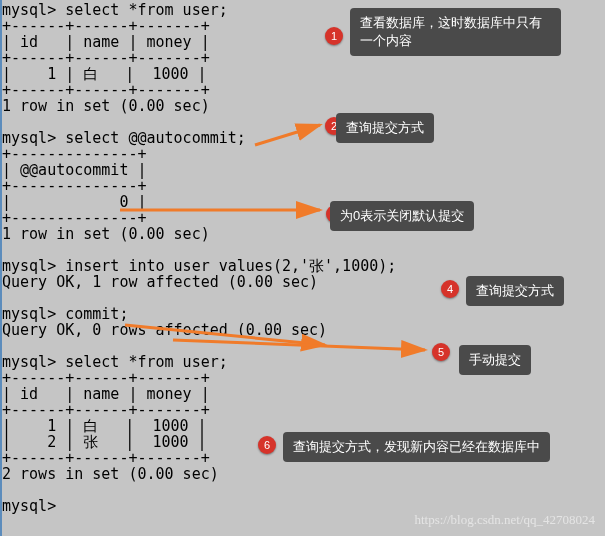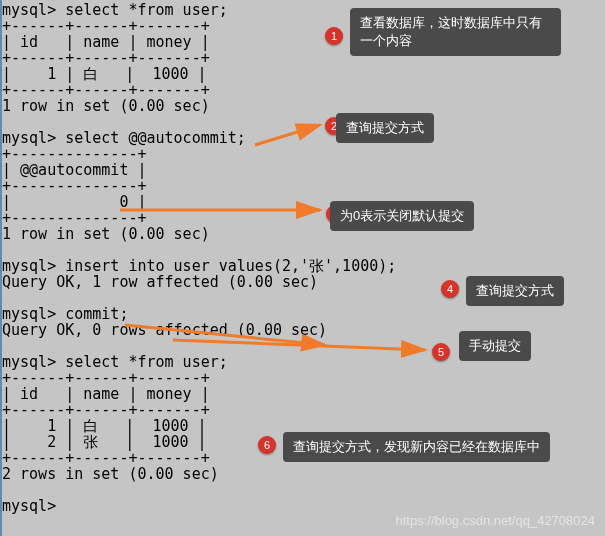--- a/index.html
+++ b/index.html
@@ -46,21 +46,21 @@
       font-family: sans-serif;
       font-size: 11px;
       text-align: center;
       line-height: 18px;
       box-shadow: 0 1px 2px rgba(0,0,0,0.4);
     }
     .watermark {
       position: absolute;
       right: 10px; bottom: 8px;
       color: #e8e8e8;
-      font-family: Liberation Sans, sans-serif;
+      font-family: Liberation Serif, serif;
       font-size: 13px;
       opacity: 0.9;
     }
     svg.arrows {
       position: absolute;
       left: 0; top: 0;
       width: 605px; height: 536px;
       pointer-events: none;
     }
   </style>
@@ -120,18 +120,18 @@
 <div class="badge" style="left:325px; top:117px">2</div>
 <div class="callout" style="left:336px; top:113px">查询提交方式</div>
 
 <div class="badge" style="left:326px; top:205px">3</div>
 <div class="callout" style="left:330px; top:201px">为0表示关闭默认提交</div>
 
 <div class="badge" style="left:441px; top:280px">4</div>
 <div class="callout" style="left:466px; top:276px">查询提交方式</div>
 
 <div class="badge" style="left:432px; top:343px">5</div>
-<div class="callout" style="left:459px; top:331px">手动提交</div>
+<div class="callout" style="left:459px; top:345px">手动提交</div>
 
 <div class="badge" style="left:258px; top:436px">6</div>
 <div class="callout" style="left:283px; top:432px">查询提交方式，发现新内容已经在数据库中</div>
 
 <div class="watermark">https://blog.csdn.net/qq_42708024</div>
 
 </body></html>

